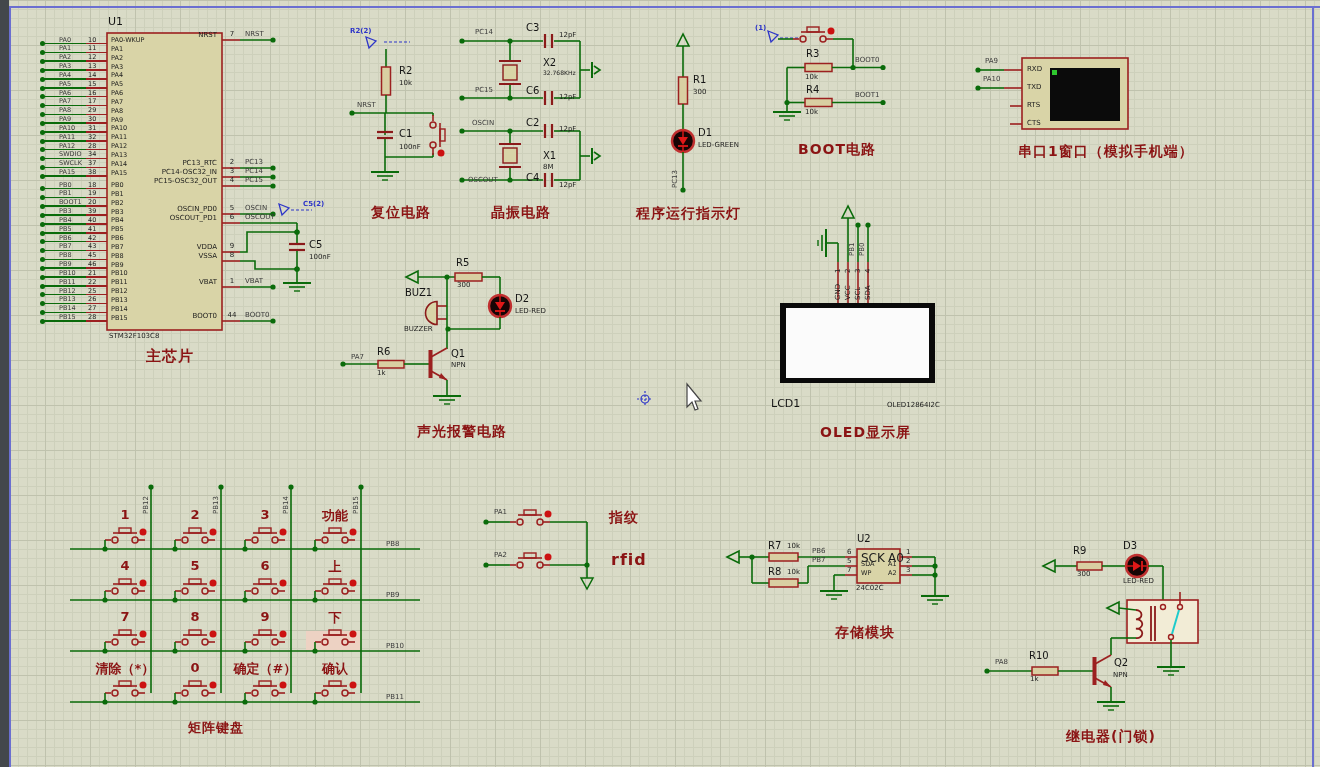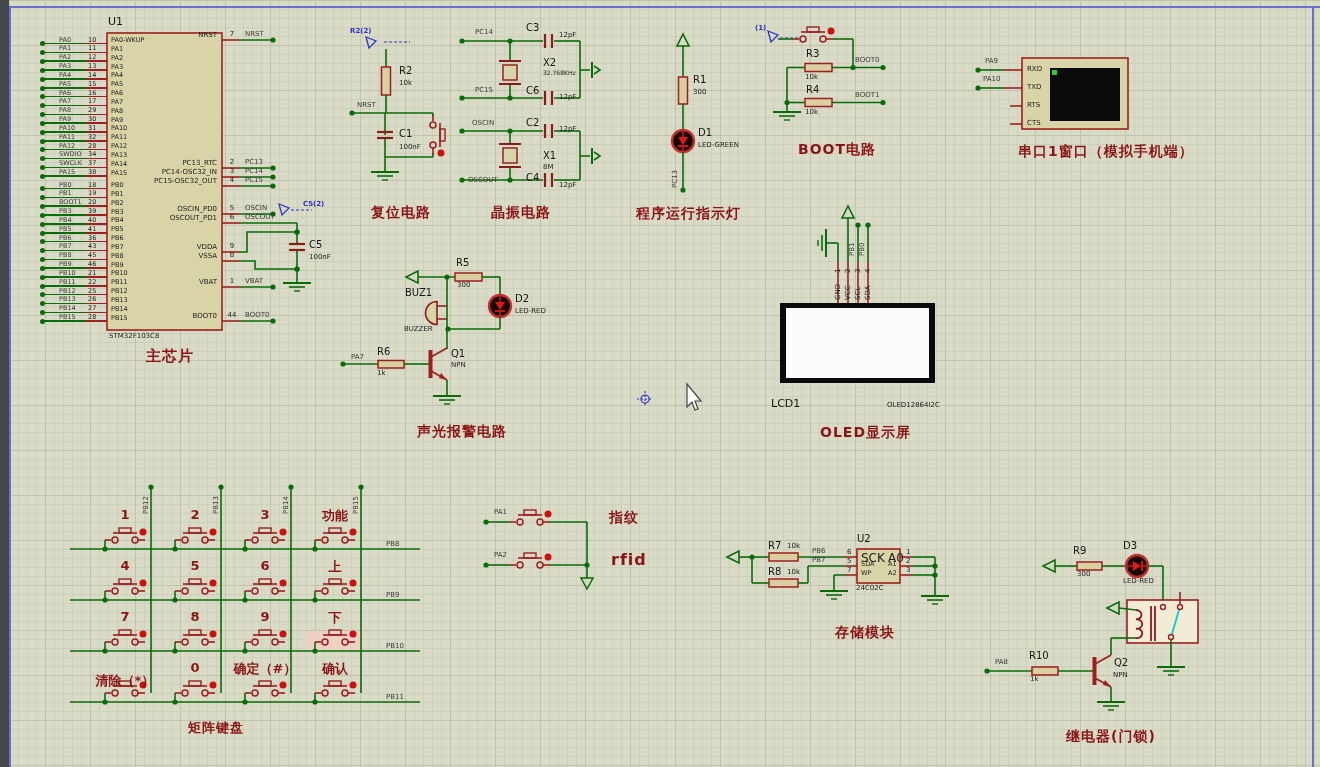--- a/index.html
+++ b/index.html
@@ -522,21 +522,21 @@
       <div class="pinrow">
     <span class="pnet">PB4</span>
     <span class="pnum">40</span>
   </div>
       <div class="pinrow">
     <span class="pnet">PB5</span>
     <span class="pnum">41</span>
   </div>
       <div class="pinrow">
     <span class="pnet">PB6</span>
-    <span class="pnum">36</span>
+    <span class="pnum">42</span>
   </div>
       <div class="pinrow">
     <span class="pnet">PB7</span>
     <span class="pnum">43</span>
   </div>
       <div class="pinrow">
     <span class="pnet">PB8</span>
     <span class="pnum">45</span>
   </div>
       <div class="pinrow">
@@ -776,17 +776,17 @@
     <span class="key" style="left: 230px; top: 507px;">3</span>
     <span class="key" style="left: 300px; top: 507px;">功能</span>
     <span class="key" style="left: 90px; top: 558px;">4</span>
     <span class="key" style="left: 160px; top: 558px;">5</span>
     <span class="key" style="left: 230px; top: 558px;">6</span>
     <span class="key" style="left: 300px; top: 558px;">上</span>
     <span class="key" style="left: 90px; top: 609px;">7</span>
     <span class="key" style="left: 160px; top: 609px;">8</span>
     <span class="key" style="left: 230px; top: 609px;">9</span>
     <span class="key" style="left: 300px; top: 609px;">下</span>
-    <span class="key" style="left: 90px; top: 660px; margin-top: 12px;">清除（*）</span>
+    <span class="key" style="left: 90px; top: 660px;">清除（*）</span>
     <span class="key" style="left: 160px; top: 660px;">0</span>
     <span class="key" style="left: 230px; top: 660px;">确定（#）</span>
     <span class="key" style="left: 300px; top: 660px;">确认</span>
   </div>
 
 </body></html>

